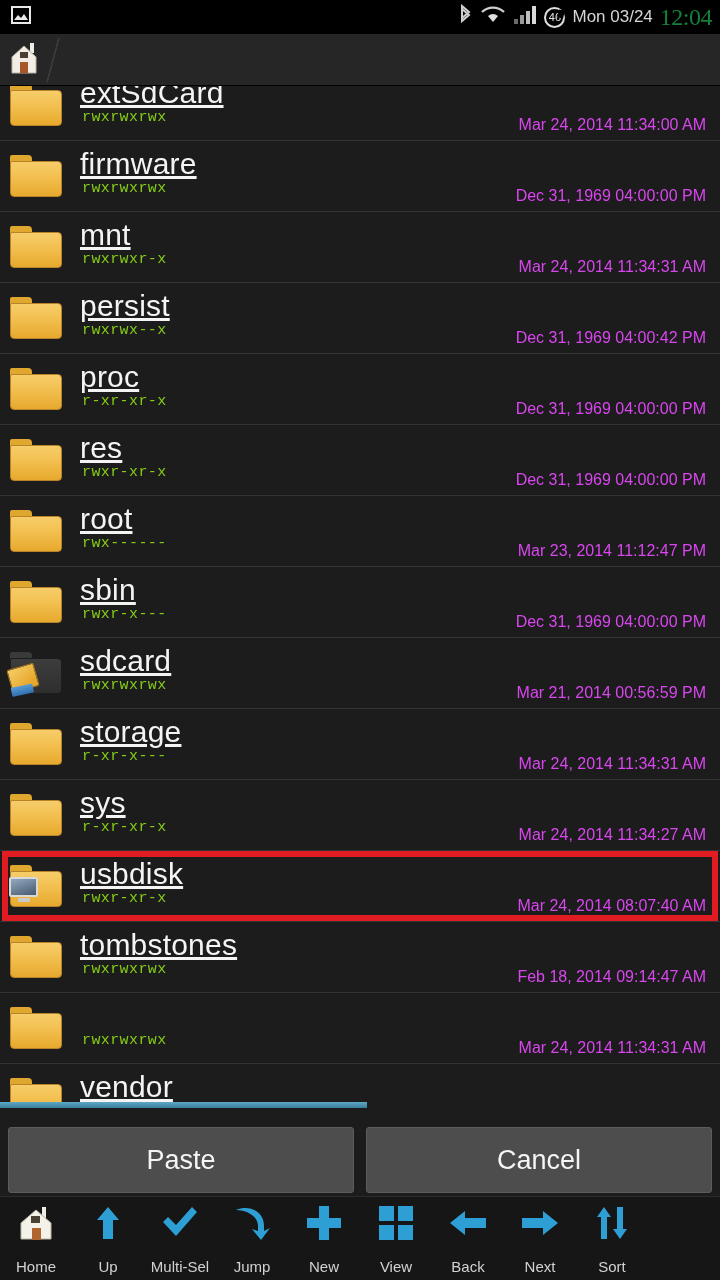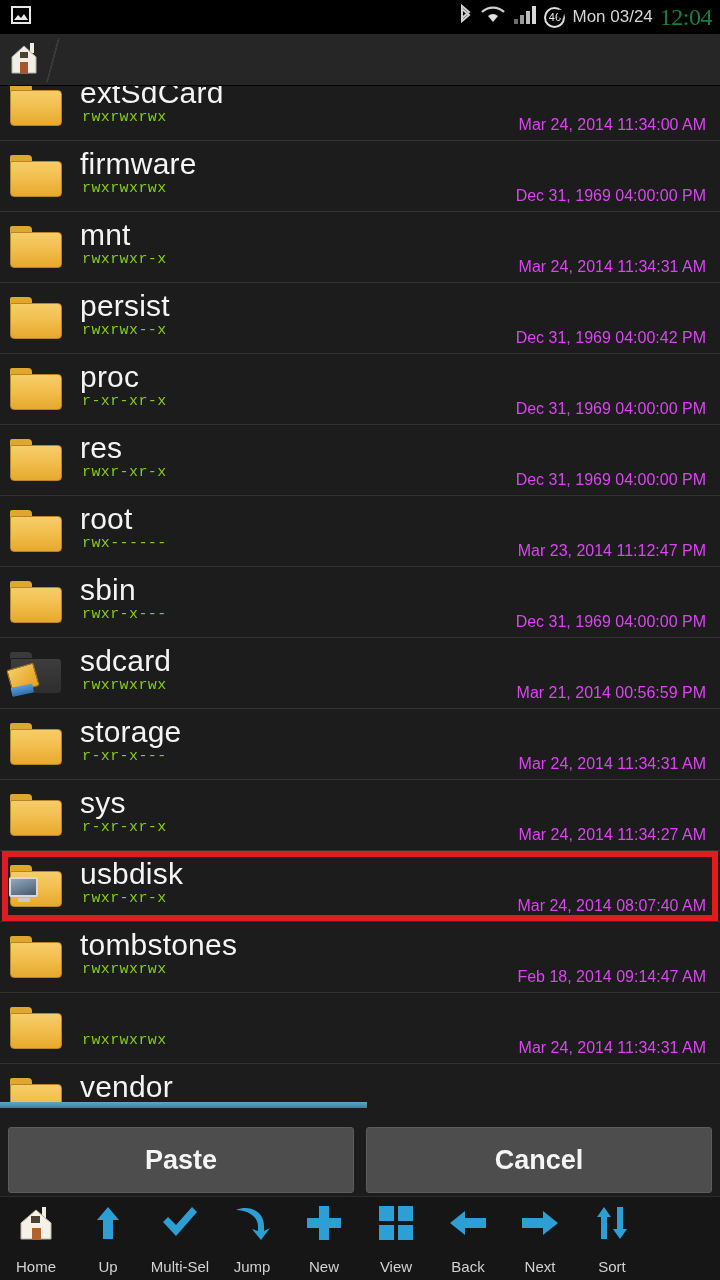--- a/index.html
+++ b/index.html
@@ -54,21 +54,21 @@
     background:#1c1c1c;
   }
   .row.first { margin-top:-8px; }
   .row-ico {
     position:absolute; left:8px; top:50%; transform:translateY(-50%);
     width:56px; height:46px;
   }
   .fname {
     position:absolute; left:80px; top:4px;
     color:#f4f4f4; font-size:30px; line-height:38px;
-    letter-spacing:0.2px; white-space:nowrap;
+    letter-spacing:0.2px; white-space:nowrap;text-decoration:underline;
   }
   .fperm {
     position:absolute; left:82px; bottom:14px;
     color:#84cc16; font-size:15px; letter-spacing:0.4px;
     font-family:"Liberation Mono", monospace;
   }
   .fdate {
     position:absolute; right:14px; bottom:6px;
     color:#d946ef; font-size:16px; white-space:nowrap;
   }
@@ -124,21 +124,21 @@
   .scrollbar {
     position:absolute; left:0; bottom:0; width:720px; height:6px; background:transparent; z-index:6;
   }
   .scrollbar .thumb {
     height:6px; background:linear-gradient(180deg,#5ba8c6,#3b7f9b);
   }
 
   
   .actions {
     position:absolute; top:1124px; left:0; width:720px; height:72px;
-    display:flex; gap:12px; padding:0 8px; align-items:center;font-weight:bold;
+    display:flex; gap:12px; padding:0 8px; align-items:center;
   }
   .abtn {
     flex:1; height:66px; background:#4d4d4d; border:1px solid #5c5c5c;
     border-radius:3px; color:#f5f5f5; font-size:27px;
     display:flex; align-items:center; justify-content:center;
   }
 
   
   .toolbar {
     position:absolute; bottom:0; left:0; width:720px; height:84px;

